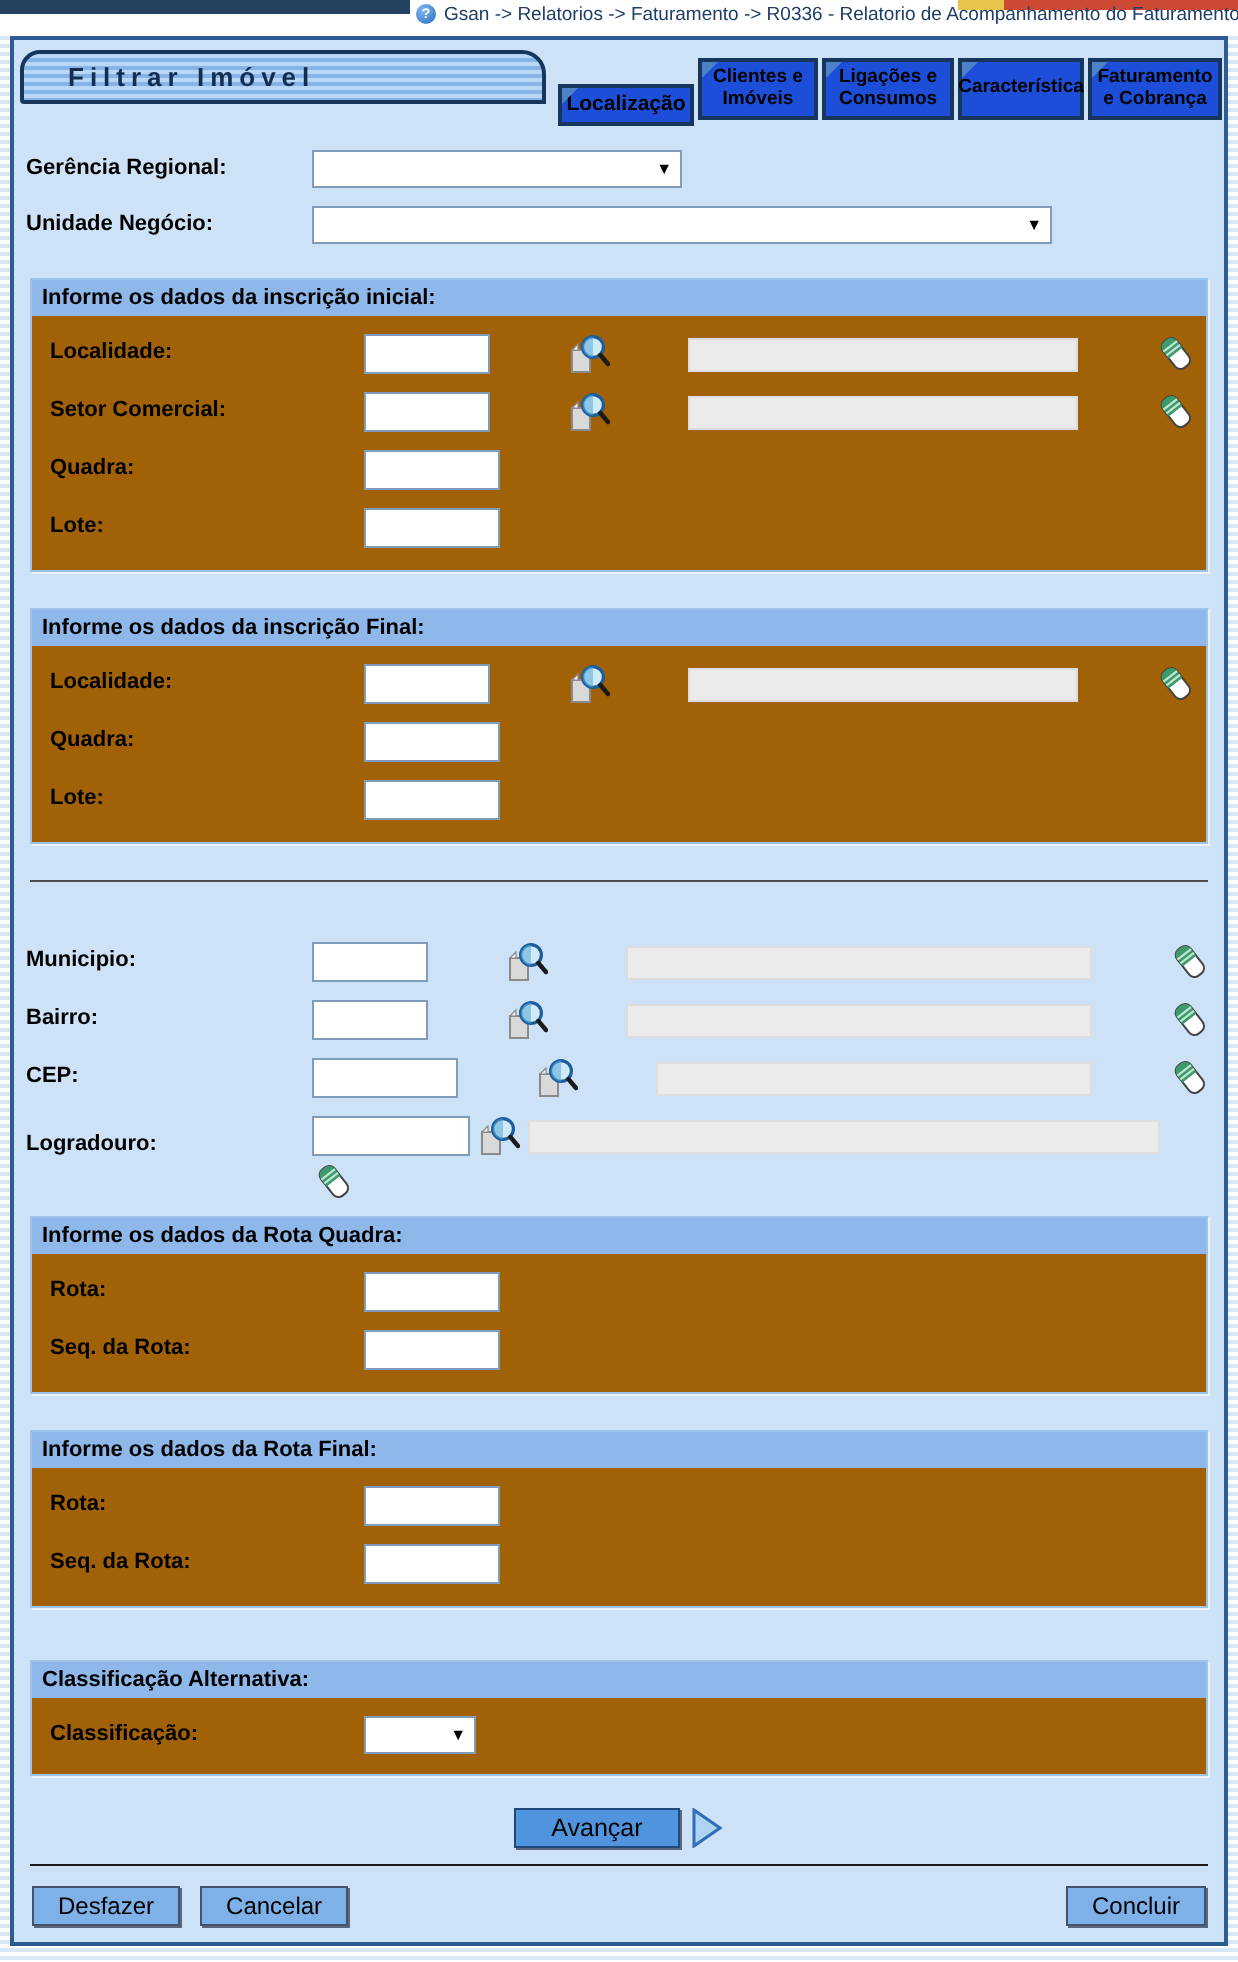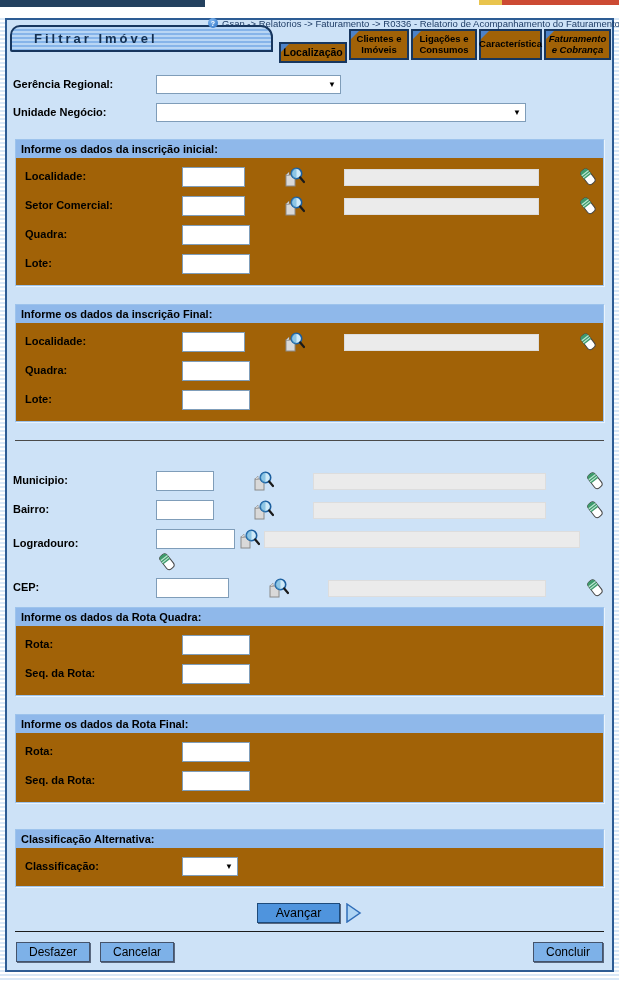--- a/index.html
+++ b/index.html
@@ -8,45 +8,45 @@
     font-family:"Liberation Sans", sans-serif;
     background: repeating-linear-gradient(180deg, #ffffff 0 2px, #d9e8f7 2px 4px);
     width:619px; height:981px; overflow:hidden;
   }
   
   .topbar { position:relative; height:17px; background:#ffffff; }
   .topbar .navy-strip   { position:absolute; left:0; top:0; width:205px; height:7px; background:#24415f; }
   .topbar .gold-strip   { position:absolute; left:479px; top:0; width:23px; height:5px; background:#e9c44d; }
   .topbar .orange-strip { position:absolute; left:502px; top:0; width:117px; height:5px; background:#cc4a33; }
   .breadcrumb { position:absolute; left:208px; top:2px; display:flex; align-items:flex-start; gap:4px;
-                font-size:9.5px; color:#1f3d66; white-space:nowrap;margin-top:16px; }
+                font-size:9.5px; color:#1f3d66; white-space:nowrap; }
   .help-badge { display:inline-flex; width:10px; height:10px; border-radius:50%;
                 background:radial-gradient(circle at 35% 30%, #7fb6ef, #2a6fc2);
                 color:#fff; font-size:7px; font-weight:bold; align-items:center; justify-content:center; }
   
   .frame { margin:1px 5px 0 5px; border:2px solid #2d5c94; background:#cde2f7;
            min-height:928px; padding-bottom:8px; }
   
   .header-row { display:flex; align-items:flex-end; padding:5px 3px 0 3px; }
   .title-bar {
     flex:0 0 263px; height:27px; margin-bottom:11px;
     background: repeating-linear-gradient(180deg, #b9d6f4 0 2px, #86b4e9 2px 4px);
     border:2px solid #17365e; border-radius:10px 12px 0 2px;
     display:flex; align-items:center; padding-left:22px;
     font-size:13px; font-weight:bold; letter-spacing:3px; color:#122f52;
   }
   .tabs { flex:1; display:flex; align-items:flex-end; gap:2px; margin-left:6px; }
-  .tab { position:relative; background:#a16207; border:2px solid #17365e;
+  .tab { position:relative; background:#1d4ed8; border:2px solid #17365e;
          font-size:9.5px; font-weight:bold; color:#000; text-align:center;
          height:31px; margin-bottom:3px; display:flex; align-items:center; justify-content:center;
          line-height:1.12; padding:1px 2px; cursor:pointer; }
   .tab::before { content:""; position:absolute; top:0; left:0; width:0; height:0;
                  border-top:8px solid #4d82c8; border-right:8px solid transparent; }
   .tab.active { height:21px; margin-bottom:0; font-size:10.5px; z-index:2; }
-  .t1{width:68px;} .t2{width:60px;} .t3{width:66px;} .t4{width:63px;} .t5{width:67px;font-style:italic;}
+  .t1{width:68px;} .t2{width:60px;} .t3{width:66px;} .t4{width:63px;} .t5{width:67px;}
   
   .content { padding:8px 6px 0 6px; }
   .frow { display:flex; align-items:center; margin:0 0 9px 0;gap:35px; }
   .flabel { font-size:11px; font-weight:bold; color:#000; flex:0 0 112px; line-height:1.25; }
   .flabel.w120 { flex:0 0 122px; }
   .tinput { height:20px; border:1px solid #7f9db9; background:#fff; font-size:11px; padding:0 3px; }
   .w62{width:63px;} .w68{width:68px;} .w58{width:58px;} .w78{width:79px;} .w72{width:73px;}
   .sel { position:relative; display:inline-block; height:19px; background:#fff; border:1px solid #7f9db9; }
   .sel select { width:100%; height:100%; border:0; background:transparent;
                 appearance:none; -webkit-appearance:none; outline:none; font-size:11px; }
@@ -236,53 +236,53 @@
             <use href="#ic-search"></use>
           </svg>
         </span>
       <div class="rofield"></div>
       <span class="icon-btn eraser-right">
           <svg width="18" height="20" viewBox="0 0 18 20">
             <use href="#ic-eraser"></use>
           </svg>
         </span>
     </div>
+    <div class="frow">
+      <span class="flabel" style="flex-basis:108px">CEP:</span>
+      <input class="tinput w72" style="">
+      <span class="icon-btn">
+          <svg width="20" height="20" viewBox="0 0 20 20">
+            <use href="#ic-search"></use>
+          </svg>
+        </span>
+      <div class="rofield"></div>
+      <span class="icon-btn eraser-right">
+          <svg width="18" height="20" viewBox="0 0 18 20">
+            <use href="#ic-eraser"></use>
+          </svg>
+        </span>
+    </div>
     <div class="frow" style="align-items:flex-start; margin-bottom:2px">
       <span class="flabel" style="flex-basis:108px; padding-top:8px">Logradouro:</span>
       <div style="flex:1">
         <div style="display:flex; align-items:center; padding-right:26px">
           <input class="tinput w78" style="">
           <span class="icon-btn">
               <svg width="20" height="20" viewBox="0 0 20 20">
                 <use href="#ic-search"></use>
               </svg>
             </span>
           <div class="rofield"></div>
         </div>
         <span class="icon-btn" style="margin:3px 0 0 2px">
             <svg width="18" height="20" viewBox="0 0 18 20">
               <use href="#ic-eraser"></use>
             </svg>
           </span>
       </div>
-    </div>
-    <div class="frow">
-      <span class="flabel" style="flex-basis:108px">CEP:</span>
-      <input class="tinput w72" style="">
-      <span class="icon-btn">
-          <svg width="20" height="20" viewBox="0 0 20 20">
-            <use href="#ic-search"></use>
-          </svg>
-        </span>
-      <div class="rofield"></div>
-      <span class="icon-btn eraser-right">
-          <svg width="18" height="20" viewBox="0 0 18 20">
-            <use href="#ic-eraser"></use>
-          </svg>
-        </span>
     </div>
 
     <div class="section">
       <div class="section-header">Informe os dados da Rota Quadra:</div>
       <div class="section-body">
         <div class="frow">
           <span class="flabel w120">Rota:</span>
           <input class="tinput w68" style="">
         </div>
         <div class="frow">

